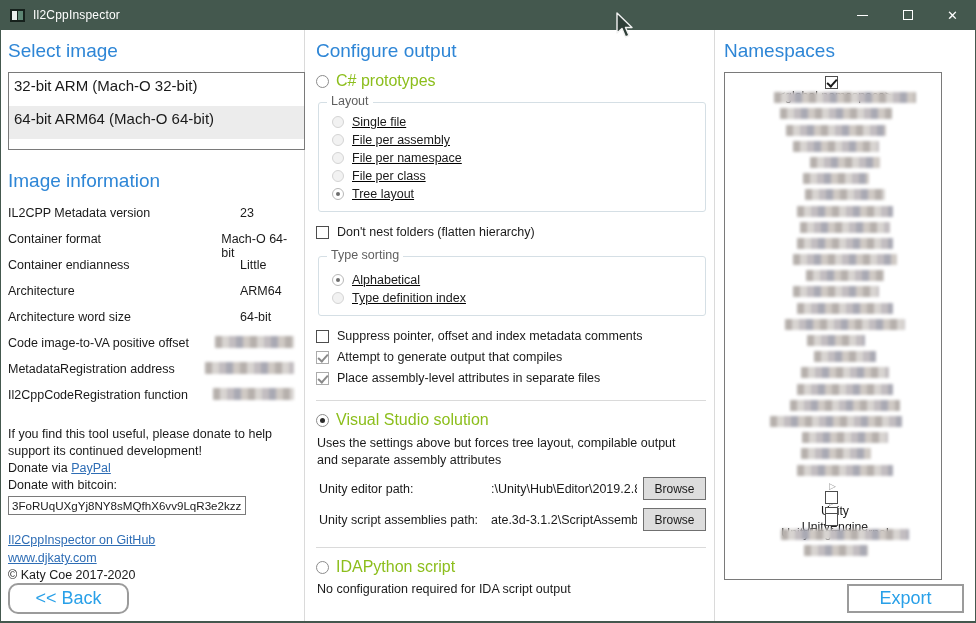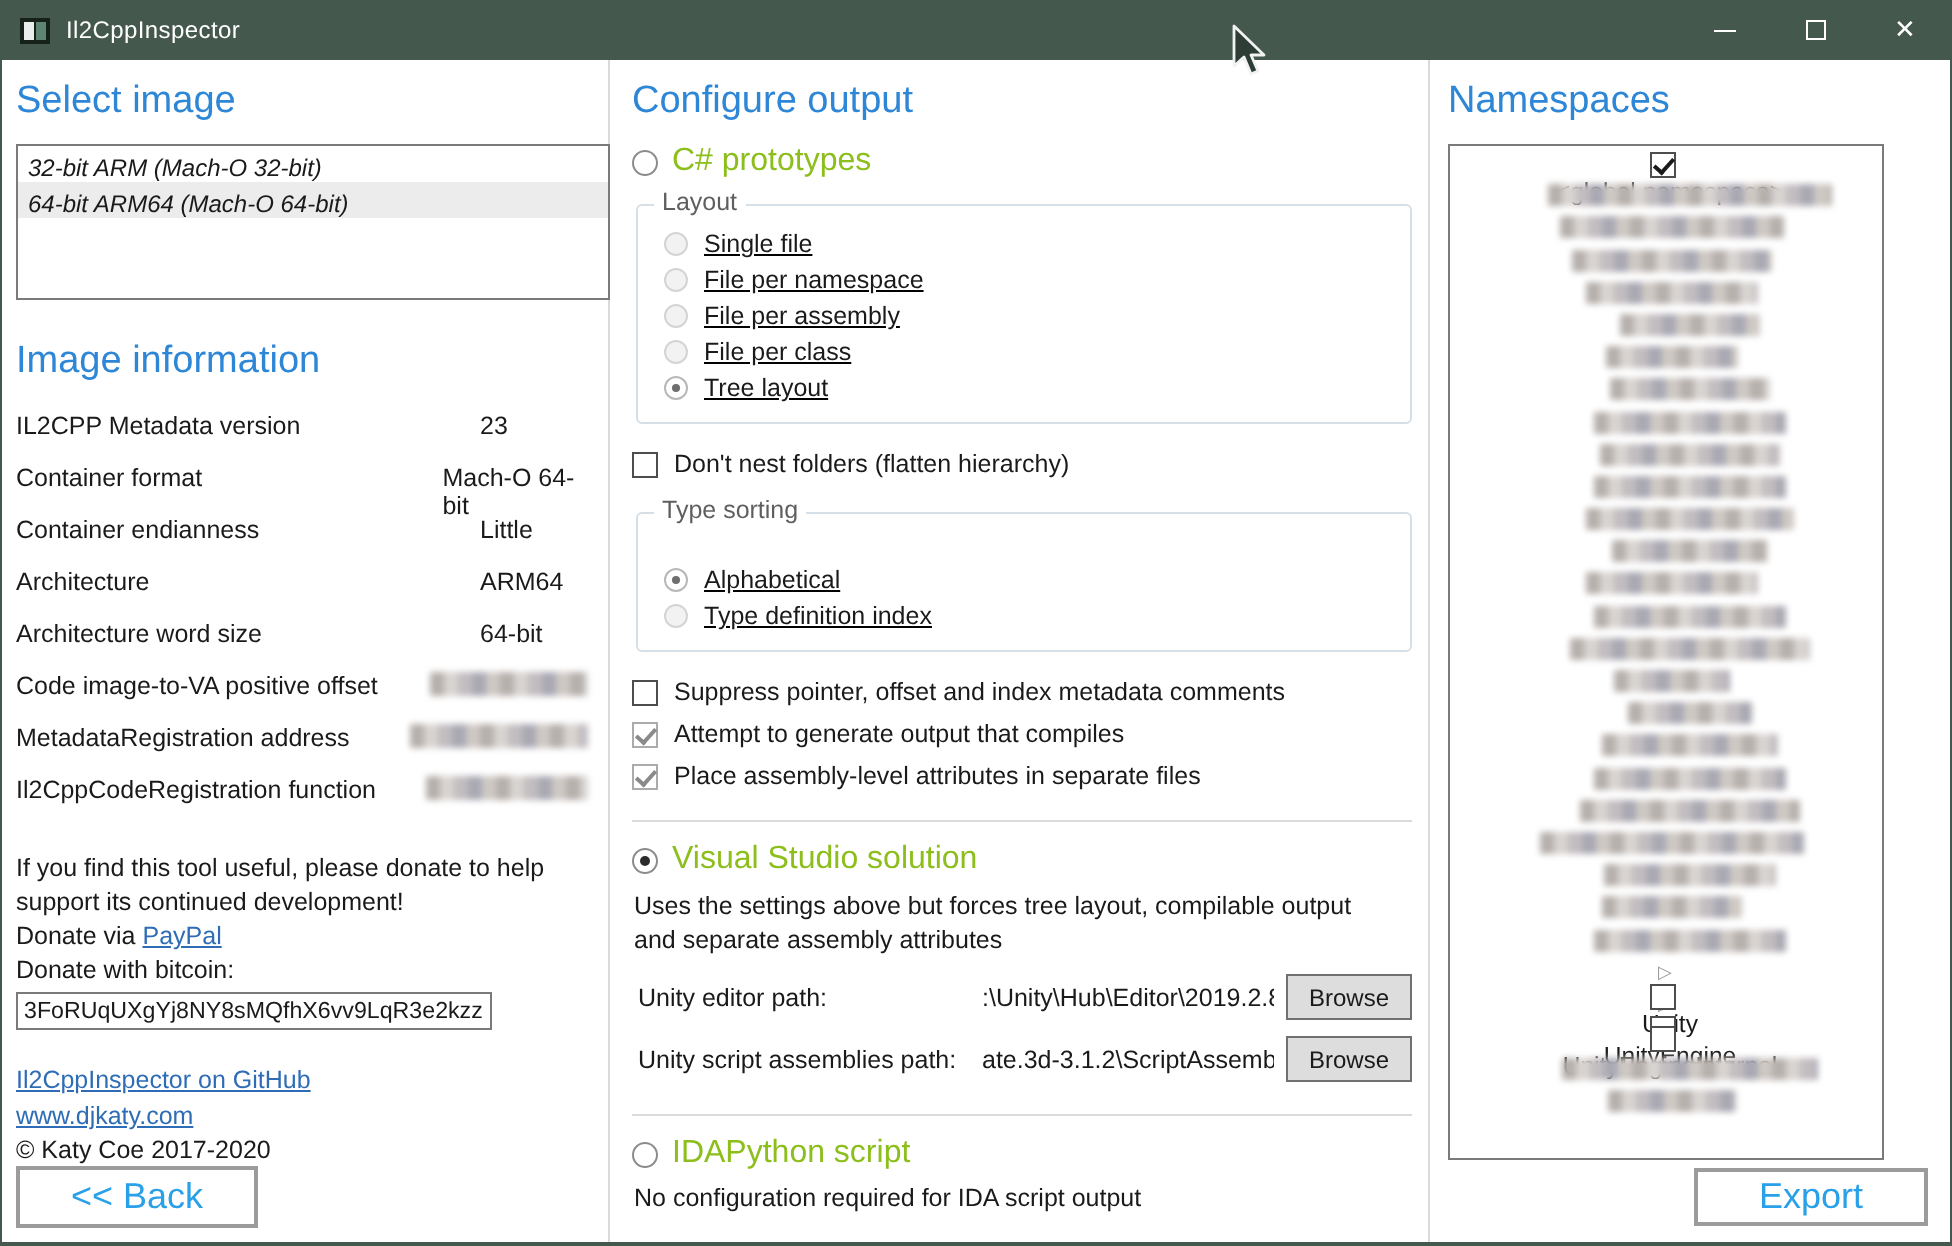--- a/index.html
+++ b/index.html
@@ -16,36 +16,36 @@
   .winbtn .max{display:block;width:10px;height:10px;border:1px solid #fff;}
   
   .content{display:flex;height:591px;}
   .col{position:relative;height:100%;}
   .col-left{width:304px;border-right:1px solid #dadada;padding:8px 10px 0 7px;}
   .col-mid{width:410px;border-right:1px solid #dadada;padding:8px 6px 0 11px;}
   .col-right{flex:1;padding:8px 10px 0 9px;}
   h1.sect{margin:2px 0 10px 0;font-size:19px;font-weight:400;color:#2E86D6;}
   
   .listbox{width:297px;height:78px;border:1px solid #7a7a7a;background:#fff;overflow:hidden;}
-  .listbox .item{font-size:12px;color:#1a1a1a;padding:4px 6px 0 5px;font-style:italic;}
+  .listbox .item{font-size:15px;color:#1a1a1a;padding:4px 6px 12px 5px;}
   .listbox .item.selected{background:#ececec;}
   .info-grid{margin-top:14px;}
   .info-row{display:flex;align-items:flex-start;height:26px;font-size:12.5px;color:#1a1a1a;}
   .info-row .lab{width:232px;}
   .redact{height:12px;border-radius:1px;
     background:repeating-linear-gradient(90deg,#b6b0ac 0 7px,#d8d4d1 7px 14px,#c2bdc0 14px 21px,#a9a9b3 21px 28px,#cfc9c4 28px 35px);
     filter:blur(1.6px);}
   .donate{margin-top:12px;font-size:12.5px;color:#1a1a1a;line-height:17px;}
   a.link{color:#2E6DB5;text-decoration:underline;}
   .btc-input{margin-top:2px;width:238px;height:19px;border:1px solid #7a7a7a;font-size:11.6px;color:#1a1a1a;padding:0 3px;background:#fff;}
   .links{margin-top:16px;font-size:12.5px;line-height:18px;}
   .copyright{font-size:12.5px;color:#1a1a1a;margin-top:1px;}
   .big-btn{position:absolute;display:flex;align-items:center;justify-content:center;
     border:2px solid #9b9b9b;background:#fff;color:#29A0E8;font-size:18px;cursor:default;}
-  #back-btn{left:7px;bottom:7px;width:121px;height:31px;}
+  #back-btn{left:7px;bottom:7px;width:121px;height:31px;border-radius:10px;}
   #export-btn{right:11px;bottom:8px;width:117px;height:29px;}
   
   .section-head{display:flex;align-items:center;margin:4px 0 6px 0;}
   .section-head .glabel{font-size:16px;color:#8CBE1C;margin-left:7px;}
   .radio{display:inline-block;width:13px;height:13px;border-radius:50%;border:1px solid #8c8c8c;background:#fff;position:relative;flex:none;}
   .radio.sel::after{content:"";position:absolute;left:3px;top:3px;width:5px;height:5px;border-radius:50%;background:#2b2b2b;}
   .radio.dis{border-color:#d4d4d4;background:#f2f2f2;}
   .radio.dis.sel{background:#fff;border-color:#b8b8b8;}
   .radio.dis.sel::after{background:#6e6e6e;}
   .groupbox{border:1px solid #D5DFE5;border-radius:3px;margin:4px 2px 10px 2px;padding:4px 8px 8px 8px;position:relative;text-decoration:underline;}
@@ -171,45 +171,45 @@
 
       <div class="groupbox" style="margin-top:12px;">
         <span class="caption">Layout</span>
         <div id="layout-options" style="margin-top:6px;">
             <div class="opt-row">
               <span class="radio dis"></span>
               <span>Single file</span>
             </div>
             <div class="opt-row">
               <span class="radio dis"></span>
+              <span>File per assembly</span>
+            </div>
+            <div class="opt-row">
+              <span class="radio dis"></span>
               <span>File per namespace</span>
-            </div>
-            <div class="opt-row">
-              <span class="radio dis"></span>
-              <span>File per assembly</span>
             </div>
             <div class="opt-row">
               <span class="radio dis"></span>
               <span>File per class</span>
             </div>
             <div class="opt-row">
               <span class="radio sel dis"></span>
               <span>Tree layout</span>
             </div>
           </div>
       </div>
 
       <div class="check-row">
           <span class="cb"></span>
           <span>Don't nest folders (flatten hierarchy)</span>
         </div>
 
       <div class="groupbox" style="margin-top:14px;">
         <span class="caption">Type sorting</span>
-        <div id="typesort-options" style="margin-top:20px;">
+        <div id="typesort-options" style="margin-top:10px;">
             <div class="opt-row">
               <span class="radio sel dis"></span>
               <span>Alphabetical</span>
             </div>
             <div class="opt-row">
               <span class="radio dis"></span>
               <span>Type definition index</span>
             </div>
           </div>
       </div>

